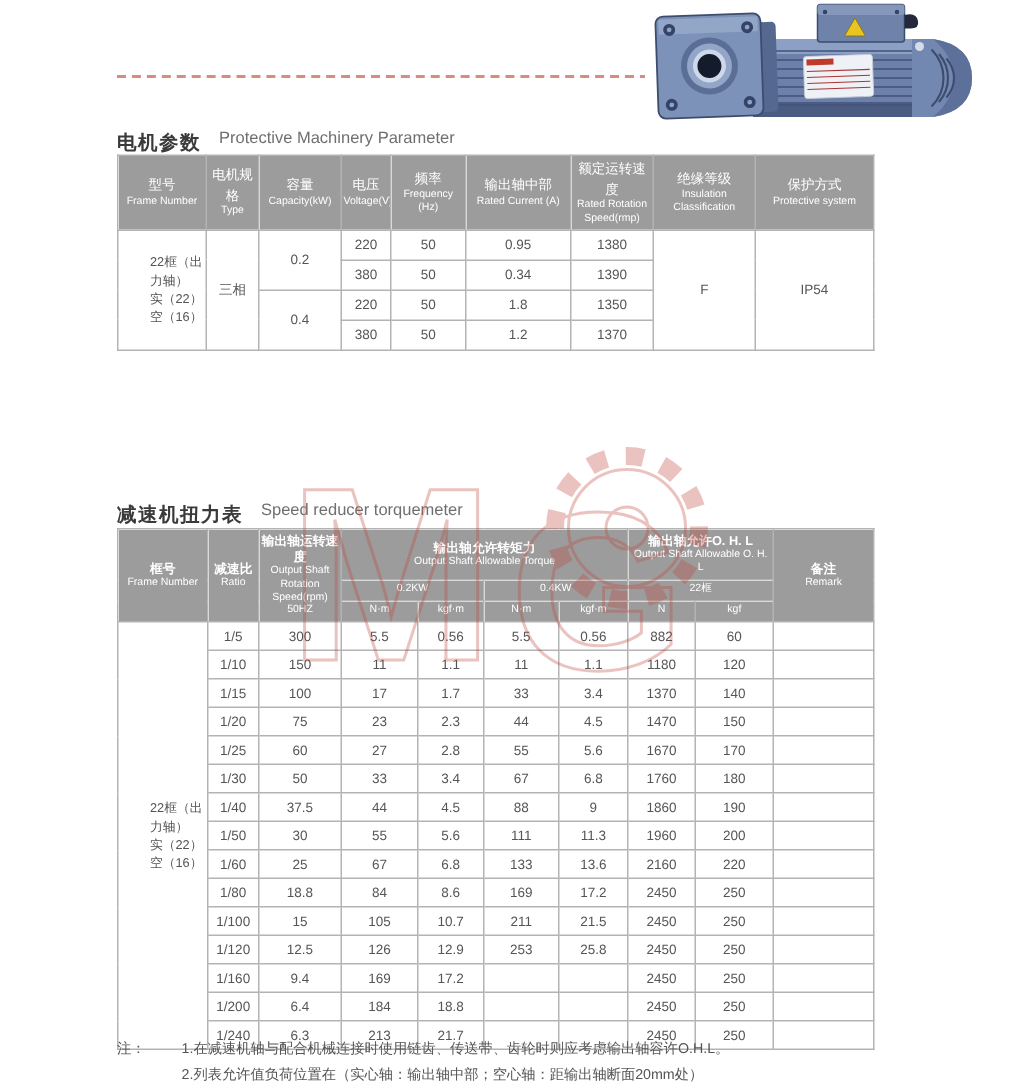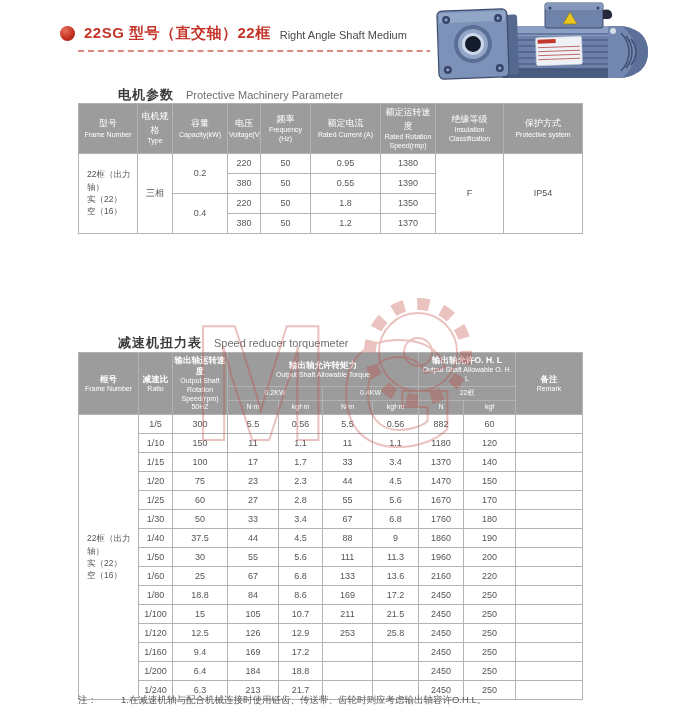--- a/index.html
+++ b/index.html
@@ -10,35 +10,35 @@
   
   .title-row { position:absolute; left:60px; top:24px; display:flex; align-items:center; }
   .bullet { width:15px; height:15px; border-radius:50%;
     background:radial-gradient(circle at 35% 30%, #e8705c, #c22c1e 60%, #8c1a10); margin-right:9px; }
   .title-zh { font-size:15px; font-weight:bold; color:#c5352a; letter-spacing:0.5px; }
   .title-en { font-size:11px; color:#4a4a4a; margin-left:9px; padding-top:2px; }
   .dash-line { position:absolute; left:78px; top:50px; width:504px; height:0;
     border-top:2px dashed #d4776c; opacity:.85; }
 
   
-  .sec-head { position:absolute; left:78px; display:flex; align-items:center;margin-left:40px; }
+  .sec-head { position:absolute; left:78px; display:flex; align-items:flex-start; }
   .sec-zh { font-size:13px; font-weight:bold; color:#3a3a3a; letter-spacing:1px; }
   .sec-en { font-size:11px; color:#6f6f6f; margin-left:12px; }
 
   
   table { border-collapse:collapse; table-layout:fixed; width:504px; position:absolute; left:78px;
     border:1px solid #8d8d8d; }
   th, td { border:1px solid #b3b3b3; text-align:center; vertical-align:middle; overflow:hidden; }
   th { background:#9c9c9c; color:#fff; font-weight:normal; padding:2px 1px; }
   th .zh { display:block; font-size:9px; line-height:1.5; }
   th .en { display:block; font-size:7px; line-height:1.25; }
   td { font-size:9px; color:#555; }
   .t1 td { height:20px; }
   .t2 td { height:19px; }
-  .frame-cell { text-align:left; padding-left:8px; }
+  .frame-cell { text-align:left; padding-left:21px; }
   .frame-cell span { display:block; font-size:8.5px; line-height:1.45; color:#555; }
   .t1 { top:103px; }
   .t1 thead th { height:40px; }
   .t2 { top:352px; }
   .t2 thead tr.rA th { height:25px; }
   .t2 thead tr.rB th { height:11px; }
   .t2 thead tr.rC th { height:12px; }
   .t2 thead .zh { font-size:8.5px; line-height:1.3;font-weight:bold; }
   .t2 thead .en { font-size:7px; }
   .small-unit { font-size:7.5px; }
@@ -52,25 +52,20 @@
   
   .notes { position:absolute; left:78px; top:692px; display:flex; font-size:9.5px; color:#555; }
   .notes .lbl { white-space:nowrap; line-height:1.75; }
   .notes .lines div { line-height:1.75;margin-left:24px; }
 </style>
 </head>
 <body>
 
 <div class="page">
 
-  <div class="title-row">
-    <div class="bullet"></div>
-    <div class="title-zh">22SG 型号（直交轴）22框</div>
-    <div class="title-en">Right Angle Shaft Medium</div>
-  </div>
   <div class="dash-line"></div>
 
   <svg class="motor" width="240" height="84" viewBox="0 0 240 84">
     <rect x="0" y="0" width="240" height="84" fill="#ffffff"></rect>
 
     <g>
       <rect x="72" y="26" width="108" height="52" rx="4" fill="#6c80a9"></rect>
       <rect x="72" y="26" width="108" height="10" fill="#8ba0c4"></rect>
       <rect x="72" y="68" width="108" height="10" fill="#4b5c82"></rect>
       <g stroke="#42527a" stroke-width="1">
@@ -167,21 +162,21 @@
           </th>
         <th>
             <span class="zh">电压</span>
             <span class="en">Voltage(V)</span>
           </th>
         <th>
             <span class="zh">频率</span>
             <span class="en">Frequency (Hz)</span>
           </th>
         <th>
-            <span class="zh">额定电流</span>
+            <span class="zh">输出轴中部</span>
             <span class="en">Rated Current (A)</span>
           </th>
         <th>
             <span class="zh">额定运转速度</span>
             <span class="en">Rated Rotation Speed(rmp)</span>
           </th>
         <th>
             <span class="zh">绝缘等级</span>
             <span class="en">Insulation Classification</span>
           </th>
@@ -203,21 +198,21 @@
         <td>220</td>
         <td>50</td>
         <td>0.95</td>
         <td>1380</td>
         <td rowspan="4">F</td>
         <td rowspan="4">IP54</td>
       </tr>
       <tr>
         <td>380</td>
         <td>50</td>
-        <td>0.55</td>
+        <td>0.34</td>
         <td>1390</td>
       </tr>
       <tr>
         <td rowspan="2">0.4</td>
         <td>220</td>
         <td>50</td>
         <td>1.8</td>
         <td>1350</td>
       </tr>
       <tr>
@@ -504,16 +499,17 @@
         <circle cx="228" cy="62" r="39" stroke-width="2"></circle>
         <circle cx="228" cy="62" r="14" stroke-width="2"></circle>
       </g>
     </g>
   </svg>
 
   <div class="notes">
     <div class="lbl">注：</div>
     <div class="lines">
       <div>1.在减速机轴与配合机械连接时使用链齿、传送带、齿轮时则应考虑输出轴容许O.H.L。</div>
+      <div>2.列表允许值负荷位置在（实心轴：输出轴中部；空心轴：距输出轴断面20mm处）</div>
     </div>
   </div>
 
 </div>
 
 </body></html>

